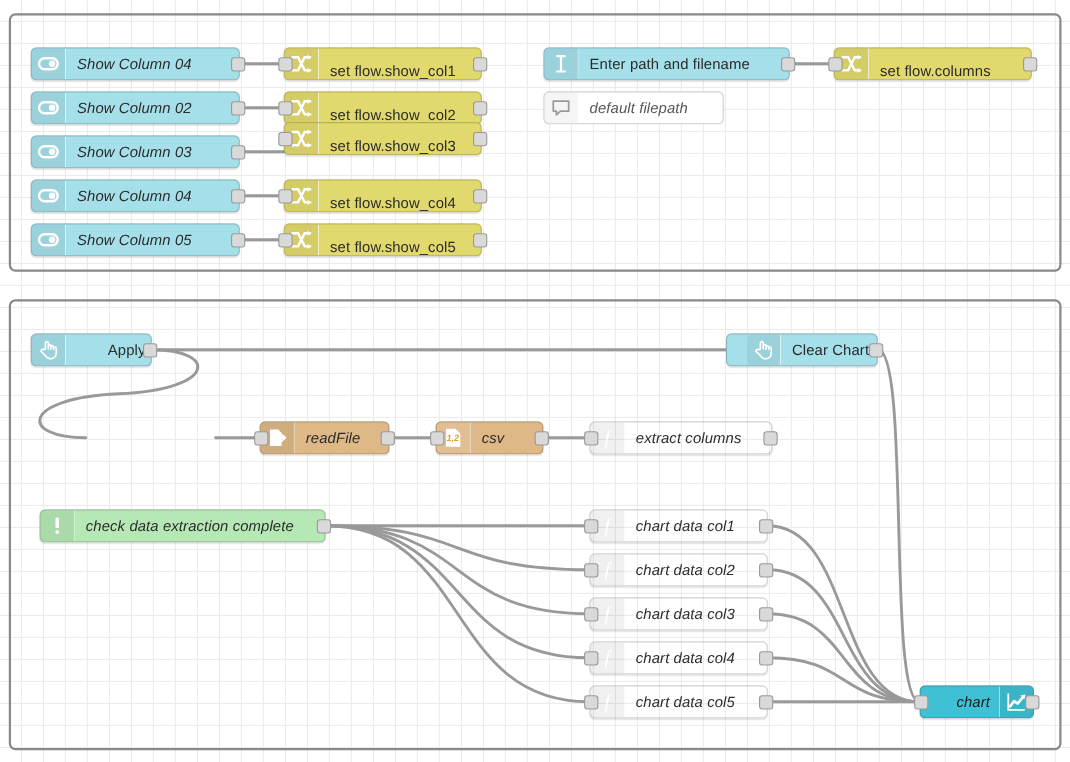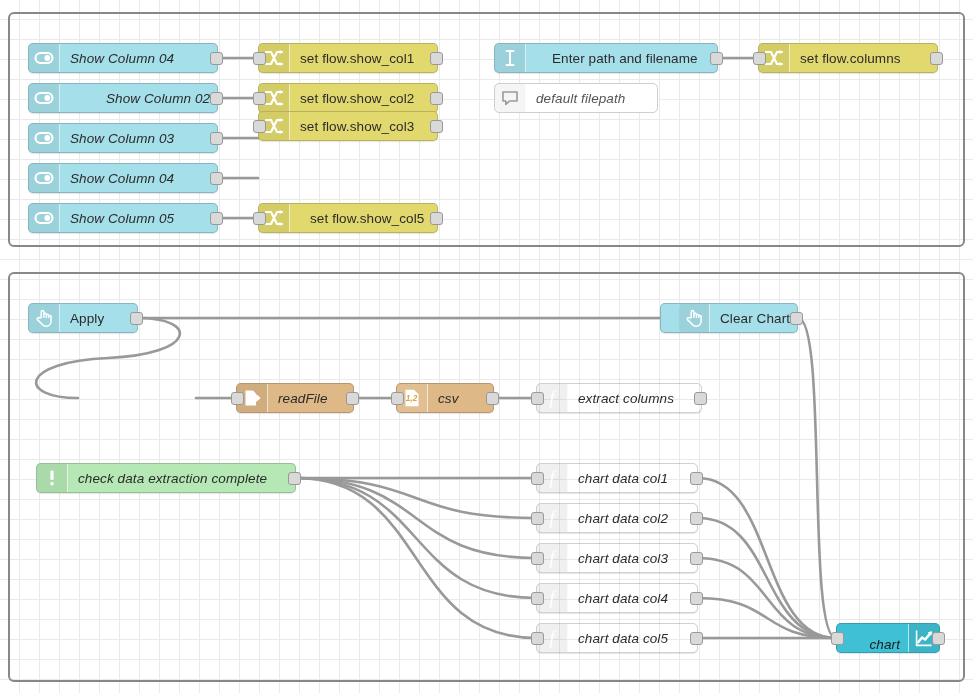--- a/index.html
+++ b/index.html
@@ -74,25 +74,25 @@
     border: 1px solid #999999;
     border-radius: 3px;
     top: 50%;
     margin-top: -6px;
   }
   .port.in  { left: -6px; }
   .port.out { right: -6px; }
 
   
   .n-inject  { background: #a5dfe9; }
-  .n-change  { background: #e2d96e; }
+  .n-change  { background: #e2d96e; align-items: flex-end; }
   .n-file    { background: #deb887; }
   .n-csv     { background: #deb887; }
   .n-status  { background: #b5e8b5; }
-  .n-chart   { background: #3fc0d4; align-items: flex-end; }
+  .n-chart   { background: #3fc0d4; }
   .n-comment { background: #ffffff; border: 1px solid #cfcfcf; box-shadow:none; }
   .n-comment .icon-box { background: rgba(0,0,0,0.04); }
   .n-csv .icon-box { background: rgba(255,255,255,0.10); }
 
   .n-chart .label { color: #1b1b1b; }
   .n-comment .label { color: #555555; }
 
   svg.glyph { display:block; }
 </style>
 </head>
@@ -129,21 +129,21 @@
       <div class="node n-inject" style="left: 28px; top: 43px; width: 190px;">
         <div class="icon-box">
           <svg class="glyph" width="20" height="20" viewBox="0 0 20 20">
             <rect x="1.5" y="5" width="17" height="10" rx="5" fill="none" stroke="#ffffff" stroke-width="2.2"></rect>
             <circle cx="13.3" cy="10" r="2.9" fill="#ffffff"></circle>
           </svg>
         </div>
         <div class="label italic">Show Column 04</div>
         <div class="port out"></div>
       </div>
-      <div class="node n-inject" style="left: 28px; top: 83px; width: 190px; gap: 36px;">
+      <div class="node n-inject" style="left: 28px; top: 83px; width: 190px;">
         <div class="icon-box">
           <svg class="glyph" width="20" height="20" viewBox="0 0 20 20">
             <rect x="1.5" y="5" width="17" height="10" rx="5" fill="none" stroke="#ffffff" stroke-width="2.2"></rect>
             <circle cx="13.3" cy="10" r="2.9" fill="#ffffff"></circle>
           </svg>
         </div>
         <div class="label italic">Show Column 02</div>
         <div class="port out"></div>
       </div>
       <div class="node n-inject" style="left: 28px; top: 123px; width: 190px;">
@@ -208,34 +208,47 @@
             <path d="M2 4 L7 4 L13 16 L18 16" fill="none" stroke="#ffffff" stroke-width="2.2" stroke-linecap="round"></path>
             <path d="M2 16 L7 16 L13 4 L18 4" fill="none" stroke="#ffffff" stroke-width="2.2" stroke-linecap="round"></path>
             <path d="M15.6 1.7 L18.6 4 L15.6 6.3 Z" fill="#ffffff"></path>
             <path d="M15.6 13.7 L18.6 16 L15.6 18.3 Z" fill="#ffffff"></path>
           </svg>
         </div>
         <div class="label">set flow.show_col3</div>
         <div class="port in"></div>
         <div class="port out"></div>
       </div>
-      <div class="node n-change" style="left: 258px; top: 203px; width: 180px; gap: 10px;">
+      <div class="node n-change" style="left: 258px; top: 163px; width: 180px;">
+        <div class="icon-box">
+          <svg class="glyph" width="20" height="20" viewBox="0 0 20 20">
+            <path d="M2 4 L7 4 L13 16 L18 16" fill="none" stroke="#ffffff" stroke-width="2.2" stroke-linecap="round"></path>
+            <path d="M2 16 L7 16 L13 4 L18 4" fill="none" stroke="#ffffff" stroke-width="2.2" stroke-linecap="round"></path>
+            <path d="M15.6 1.7 L18.6 4 L15.6 6.3 Z" fill="#ffffff"></path>
+            <path d="M15.6 13.7 L18.6 16 L15.6 18.3 Z" fill="#ffffff"></path>
+          </svg>
+        </div>
+        <div class="label">set flow.show_col4</div>
+        <div class="port in"></div>
+        <div class="port out"></div>
+      </div>
+      <div class="node n-change" style="left: 258px; top: 203px; width: 180px;">
         <div class="icon-box">
           <svg class="glyph" width="20" height="20" viewBox="0 0 20 20">
             <path d="M2 4 L7 4 L13 16 L18 16" fill="none" stroke="#ffffff" stroke-width="2.2" stroke-linecap="round"></path>
             <path d="M2 16 L7 16 L13 4 L18 4" fill="none" stroke="#ffffff" stroke-width="2.2" stroke-linecap="round"></path>
             <path d="M15.6 1.7 L18.6 4 L15.6 6.3 Z" fill="#ffffff"></path>
             <path d="M15.6 13.7 L18.6 16 L15.6 18.3 Z" fill="#ffffff"></path>
           </svg>
         </div>
         <div class="label">set flow.show_col5</div>
         <div class="port in"></div>
         <div class="port out"></div>
       </div>
-      <div class="node n-inject" style="left: 494px; top: 43px; width: 224px; gap: 16px;">
+      <div class="node n-inject" style="left: 494px; top: 43px; width: 224px;">
         <div class="icon-box">
           <svg class="glyph" width="20" height="20" viewBox="0 0 20 20">
             <path d="M6.5 3 L13.5 3 M6.5 17 L13.5 17 M10 3 L10 17" fill="none" stroke="#ffffff" stroke-width="2" stroke-linecap="round"></path>
           </svg>
         </div>
         <div class="label">Enter path and filename</div>
         <div class="port out"></div>
       </div>
       <div class="node n-change" style="left: 758px; top: 43px; width: 180px;">
         <div class="icon-box">
@@ -251,21 +264,21 @@
         <div class="port out"></div>
       </div>
       <div class="node n-comment" style="left: 494px; top: 83px; width: 164px; justify-content: flex-end;">
         <div class="icon-box">
           <svg class="glyph" width="20" height="20" viewBox="0 0 20 20">
             <path d="M3 4 H17 V13 H9.5 L5.8 16.4 V13 H3 Z" fill="none" stroke="#9a9a9a" stroke-width="1.6" stroke-linejoin="round"></path>
           </svg>
         </div>
         <div class="label italic">default filepath</div>
       </div>
-      <div class="node n-inject" style="left: 28px; top: 303px; width: 110px;">
+      <div class="node n-inject" style="left: 28px; top: 303px; width: 110px; gap: 28px;">
         <div class="icon-box">
           <svg class="glyph" width="20" height="20" viewBox="0 0 20 20">
             <path d="M7.2 9.4 V3.9 a1.35 1.35 0 0 1 2.7 0 V9.2 V6.6 a1.25 1.25 0 0 1 2.5 0 V9.4 V7.6 a1.2 1.2 0 0 1 2.4 0 V9.6 V8.6 a1.15 1.15 0 0 1 2.3 0 V13 c0 3.1-2.1 5.2-5 5.2 -2.5 0-3.8-1.1-5-3.1 L3.4 11.6 a1.3 1.3 0 0 1 1.9-1.7 Z" fill="none" stroke="#ffffff" stroke-width="1.5" stroke-linejoin="round"></path>
           </svg>
         </div>
         <div class="label">Apply</div>
         <div class="port out"></div>
       </div>
       <div class="node n-inject" style="left: 660px; top: 303px; width: 138px; padding-left: 18px;">
         <div class="icon-box">

